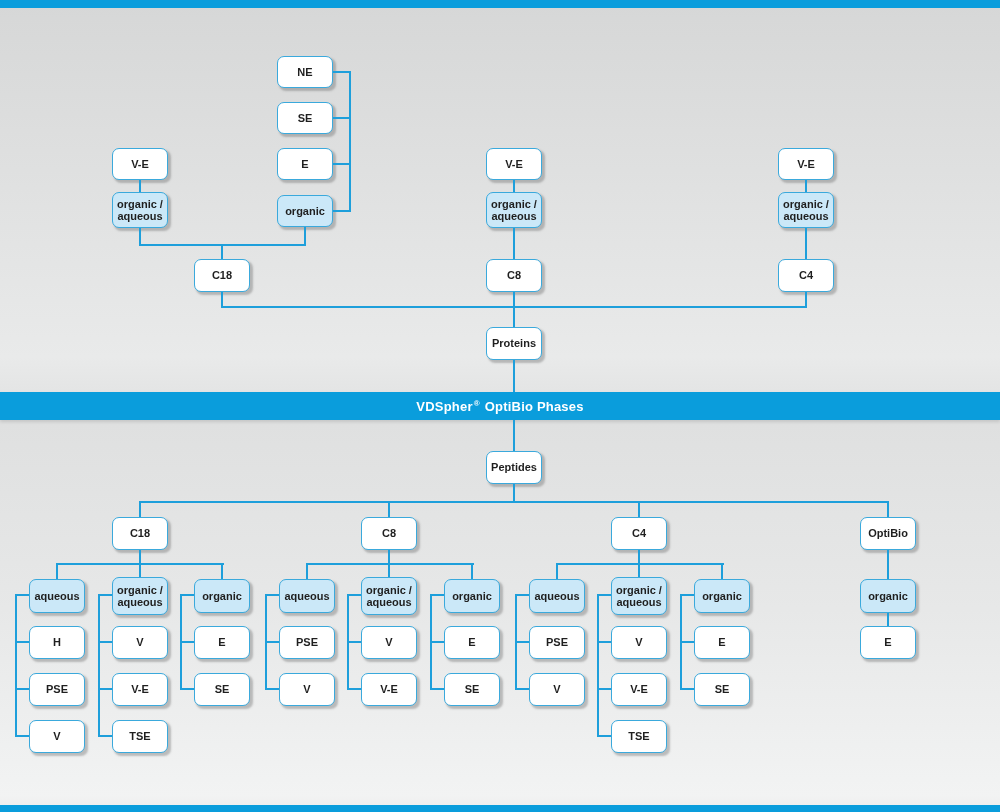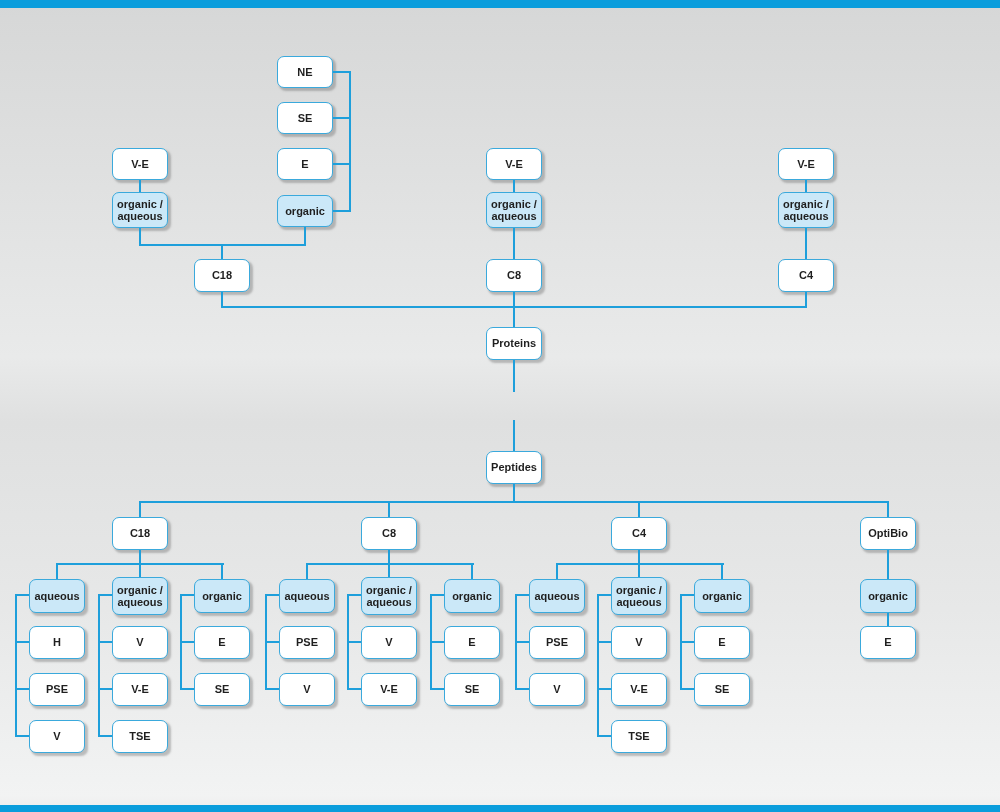--- a/index.html
+++ b/index.html
@@ -53,20 +53,25 @@
 aqueous</div>
   <div class="node" style="left:486px;top:259px;width:56px;height:33px">C8</div>
 
   <div class="node" style="left:778px;top:148px;width:56px;height:32px">V-E</div>
   <div class="node light" style="left:778px;top:192px;width:56px;height:36px">organic /
 aqueous</div>
   <div class="node" style="left:778px;top:259px;width:56px;height:33px">C4</div>
 
   <div class="node" style="left:486px;top:327px;width:56px;height:33px">Proteins</div>
 
+  <div class="banner">
+    <span>VDSpher</span>
+      <sup>®</sup>
+      <span class="rest">OptiBio Phases</span>
+  </div>
 
   <div class="node" style="left:486px;top:451px;width:56px;height:33px">Peptides</div>
 
   <div class="node" style="left:112px;top:517px;width:56px;height:33px">C18</div>
   <div class="node" style="left:361px;top:517px;width:56px;height:33px">C8</div>
   <div class="node" style="left:611px;top:517px;width:56px;height:33px">C4</div>
   <div class="node" style="left:860px;top:517px;width:56px;height:33px">OptiBio</div>
 
   <div class="node light" style="left:29px;top:579px;width:56px;height:34px">aqueous</div>
   <div class="node" style="left:29px;top:626px;width:56px;height:33px">H</div>

